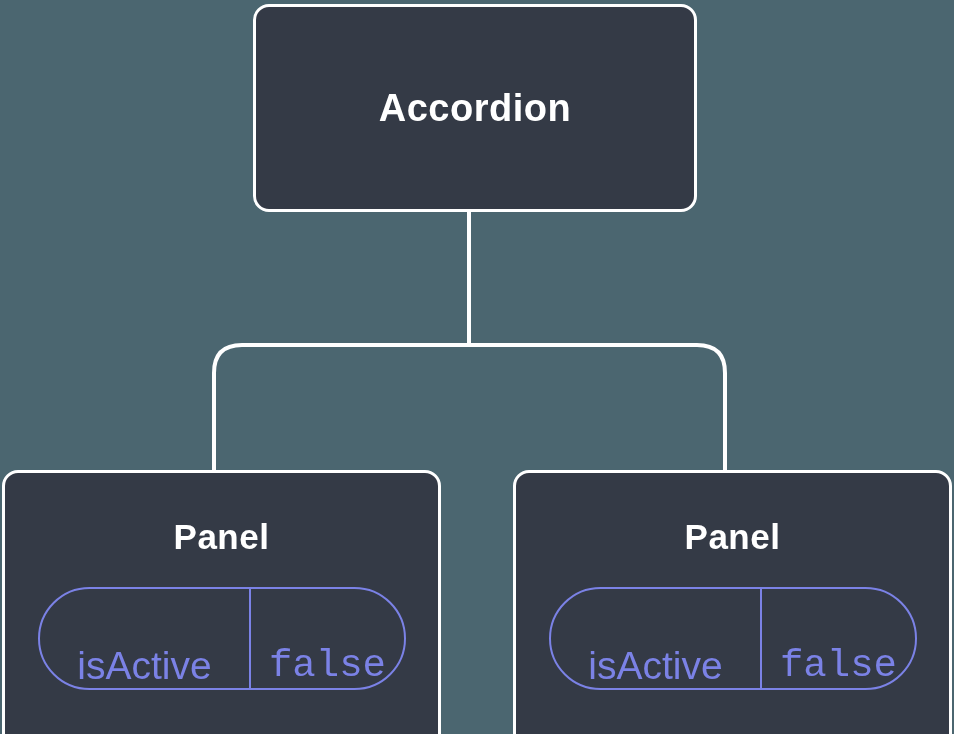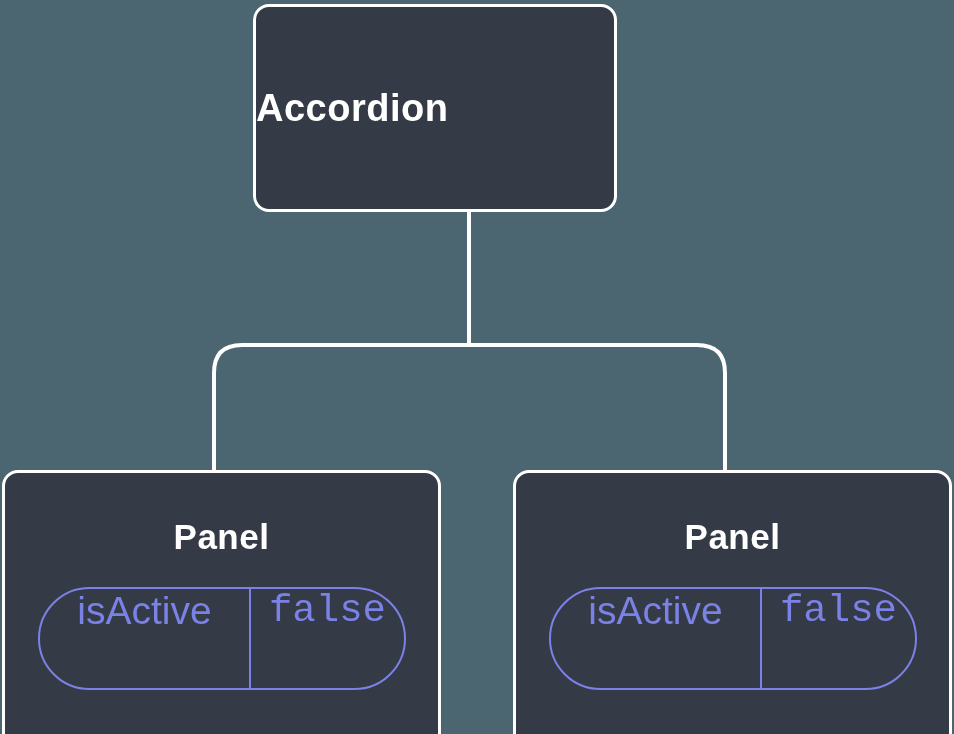--- a/index.html
+++ b/index.html
@@ -27,24 +27,25 @@
     position: absolute;
     background: #343A46;
     border: 3px solid #FFFFFF;
     border-radius: 16px;
     box-sizing: border-box;
     color: #FFFFFF;
   }
   .node-root {
     left: 253px;
     top: 4px;
-    width: 364px;
+    width: 444px;
     height: 208px;
     display: flex;
     align-items: center;
+    justify-content: center;
   }
   .node-root .node-label {
     font-size: 38px;
     font-weight: 600;
     letter-spacing: 0.5px;
   }
   .node-child {
     top: 470px;
     width: 439px;
     height: 308px;
@@ -72,21 +73,21 @@
     border-radius: 52px;
     box-sizing: border-box;
     display: flex;
     align-items: stretch;
     color: #7B82E6;
     font-size: 39px;
     font-weight: 400;
   }
   .prop-cell {
     display: flex;
-    align-items: flex-start;
+    align-items: flex-end;
     justify-content: center;
   }
   .prop-cell.name {
     width: 58%;
     border-right: 2.5px solid #7B82E6;
   }
   .prop-cell.value {
     width: 42%;
     font-family: Liberation Mono, monospace;
   }

